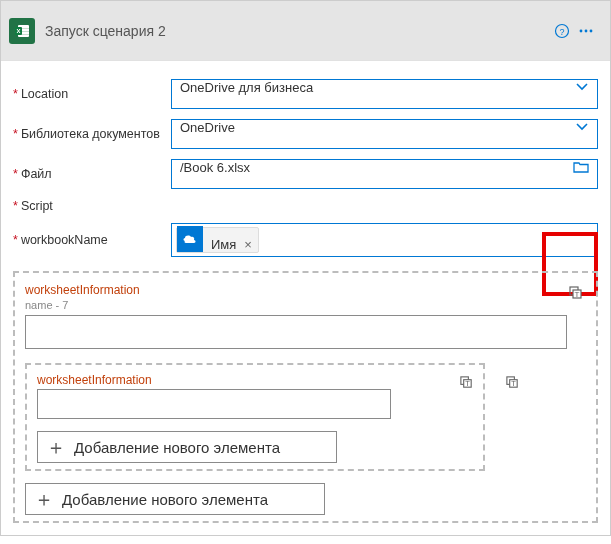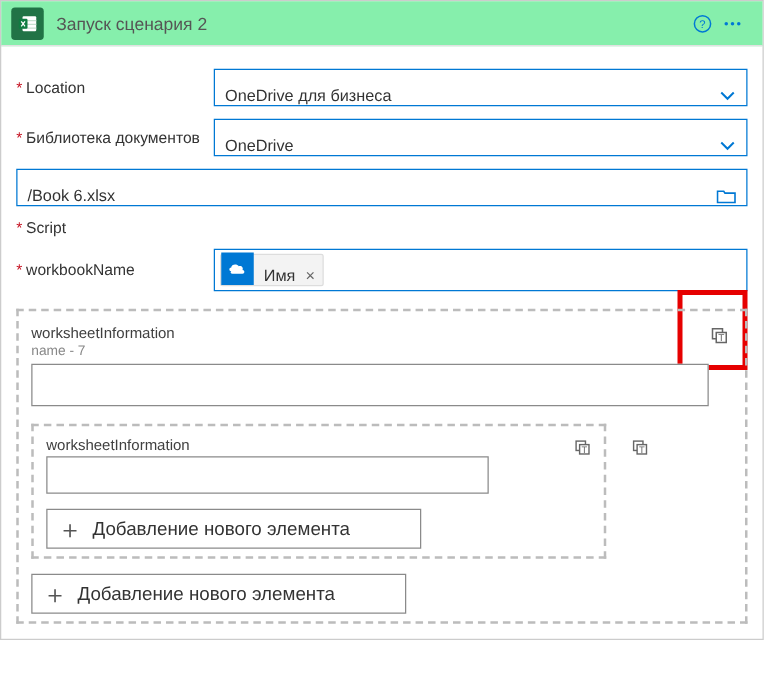--- a/index.html
+++ b/index.html
@@ -10,22 +10,22 @@
     background: #fff;
     color: #333;
   }
   .action-card {
     width: 611px;
     border: 1px solid #ccc;
   }
   .header {
     display: flex;
     align-items: center;
-    background: #86efac;
-    height: 36px;
+    background: #e5e5e5;
+    height: 60px;
     padding: 0 12px 0 8px;
     border-bottom: 1px solid #e1e1e1;
     position: relative;
   }
   .app-icon {
     width: 26px;
     height: 26px;
     background: #217346;
     border-radius: 3px;
     display: flex;
@@ -52,21 +52,21 @@
     width: 158px;
     font-size: 12.5px;
     color: #333;
   }
   .req { color: #c50f1f; margin-right: 3px; }
   .field-control {
     flex: 1;
     border: 1px solid #0078d4;
     height: 30px;
     display: flex;
-    align-items: flex-end;
+    align-items: flex-start;
     padding: 0 8px;
     font-size: 13px;
     color: #333;
     background: #fff;
     position: relative;
   }
   .field-control .value { flex: 1; }
   .chev-down, .folder-icon {
     color: #0078d4;
     display: flex;
@@ -97,21 +97,21 @@
   .token-x { padding: 0 6px 0 0; color: #666; cursor: pointer; }
 
   .array-block {
     margin-top: 14px;
     border: 2px dashed #bcbcbc;
     padding: 10px 10px 6px 10px;
     position: relative;
   }
   .array-label {
     font-size: 12px;
-    color: #404040;
+    color: #c2410c;
     margin-bottom: 2px;
   }
   .array-sub {
     font-size: 11px;
     color: #888;
     margin-bottom: 4px;
   }
   .text-input {
     border: 1px solid #8a8a8a;
     height: 34px;
@@ -230,20 +230,21 @@
         <span class="value">OneDrive</span>
         <span class="chev-down">
           <svg width="14" height="14" viewBox="0 0 14 14">
               <path d="M2 4 L7 9 L12 4" stroke="#0078d4" stroke-width="1.6" fill="none"></path>
             </svg>
         </span>
       </div>
     </div>
 
     <div class="field-row">
+      <div class="field-label"><span class="req">*</span><span>Файл</span></div>
       <div class="field-control">
         <span class="value">/Book 6.xlsx</span>
         <span class="folder-icon">
           <svg width="16" height="14" viewBox="0 0 16 14">
               <path d="M1 3 L6 3 L7 4.5 L15 4.5 L15 12 L1 12 Z" fill="none" stroke="#0078d4" stroke-width="1.3"></path>
             </svg>
         </span>
       </div>
     </div>
 

